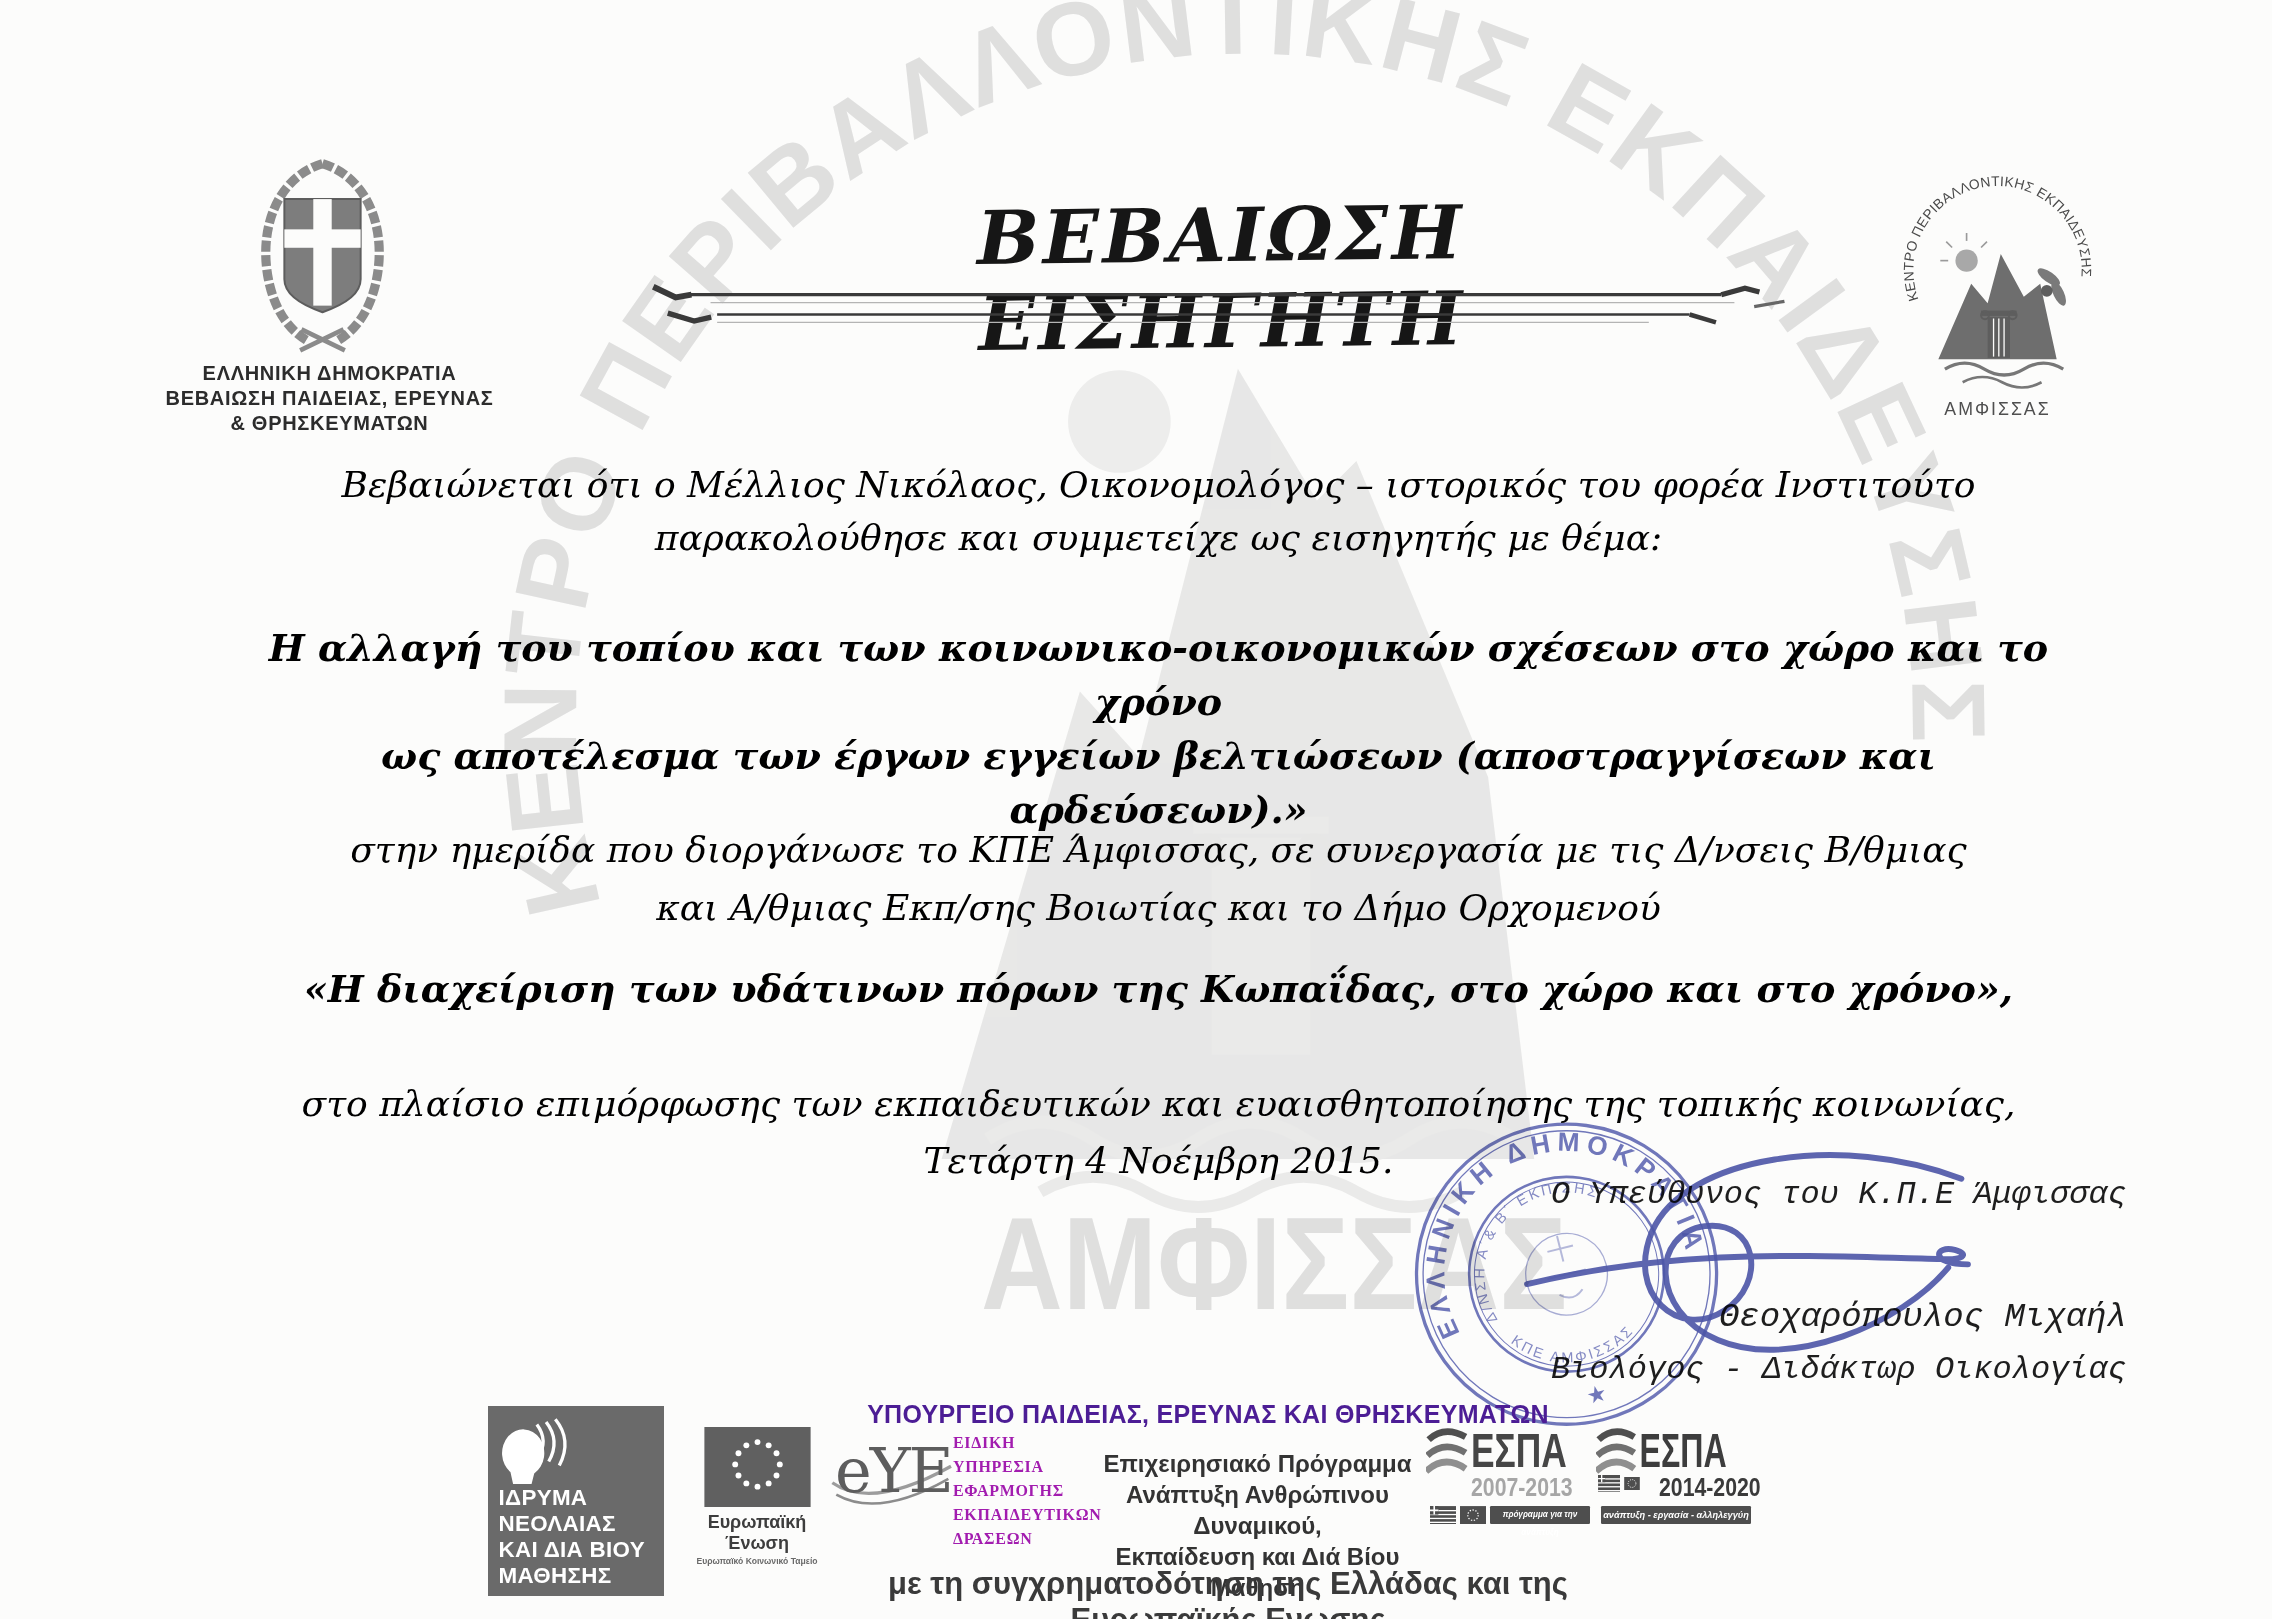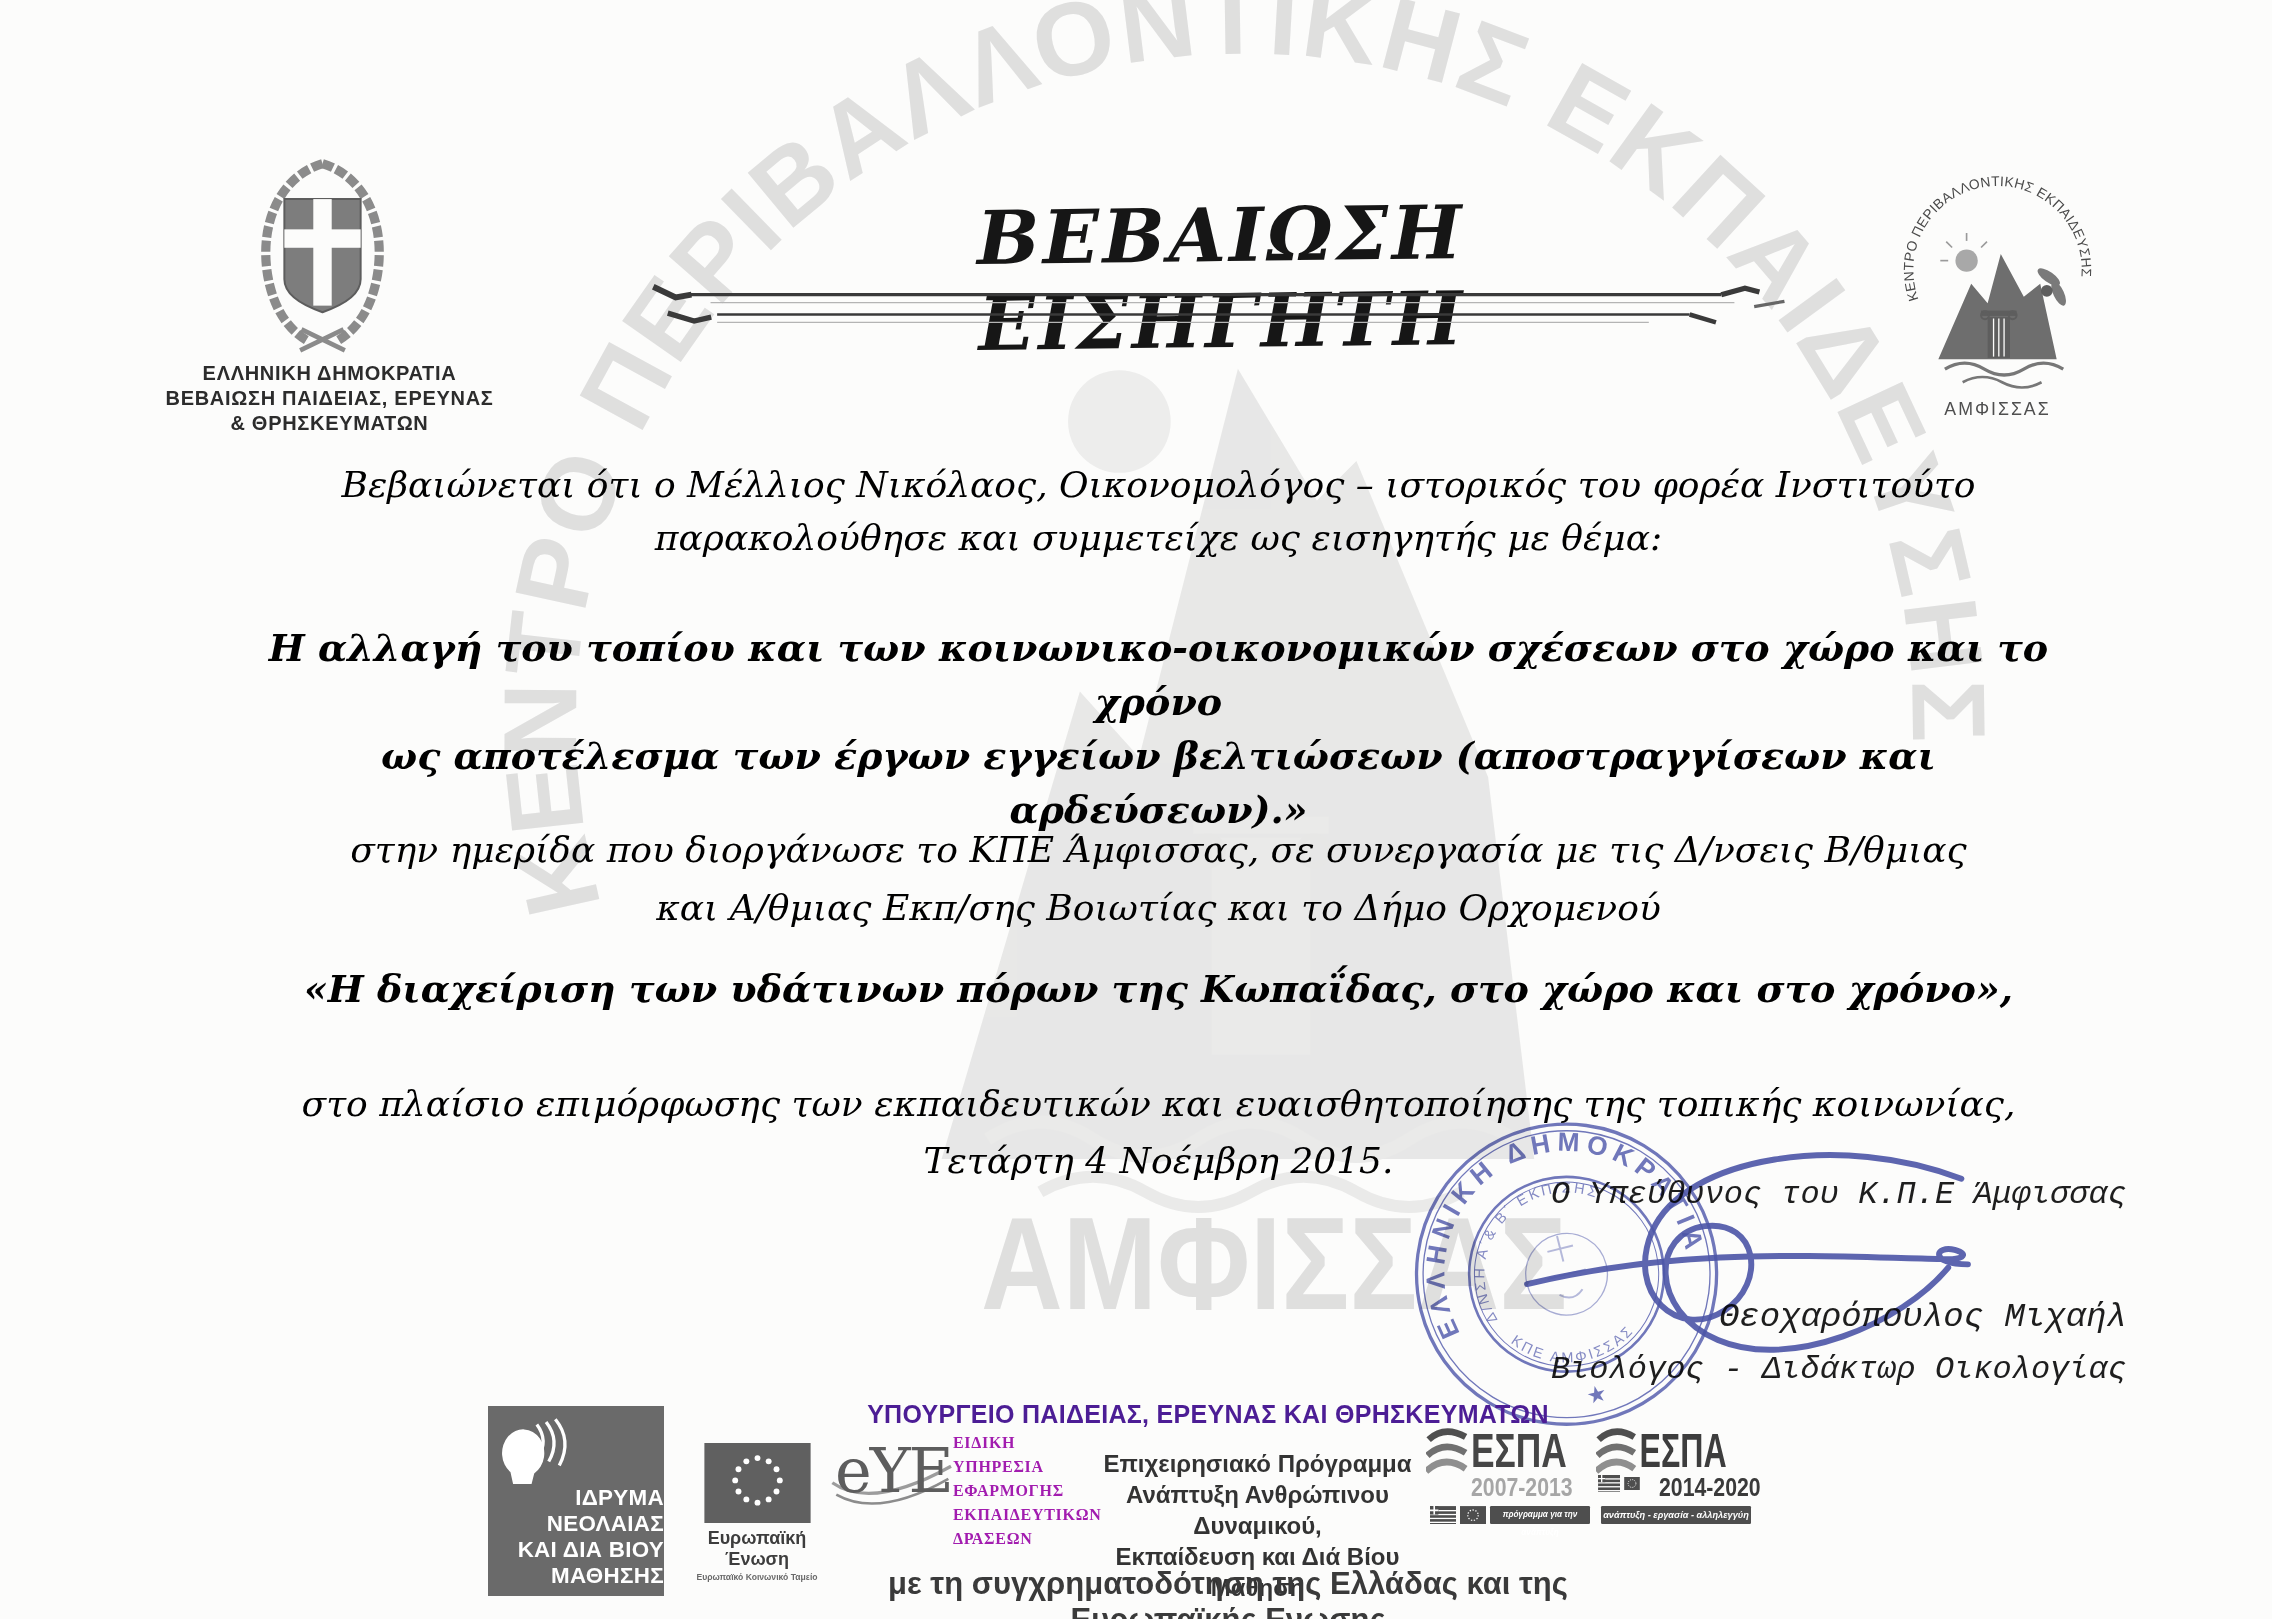--- a/index.html
+++ b/index.html
@@ -36,22 +36,22 @@
   #sig-role{top:1176px;font-size:32px;}
   #sig-name{top:1298px;font-size:34px;}
   #sig-title{top:1351px;font-size:32px;}
   #stamp{left:1356px;top:1047px;mix-blend-mode:multiply;opacity:.92;}
 
   
   #f-header{left:856px;top:1400px;width:704px;text-align:center;
     font-weight:bold;font-size:25px;letter-spacing:0.3px;color:#4c1d95;}
   #inedivim{left:488px;top:1406px;width:176px;height:190px;background:#6a6a6a;}
   #inedivim .txt{padding-left:10.5px;margin-top:1.3px;color:#fff;font-weight:bold;
-    font-size:22.4px;line-height:26px;letter-spacing:0.3px;text-align:right;}
-  #eu-block{left:678px;top:1427px;width:158px;text-align:center;margin-top:16px;}
+    font-size:22.4px;line-height:26px;letter-spacing:0.3px;}
+  #eu-block{left:678px;top:1427px;width:158px;text-align:center;}
   #eu-flag{margin:0 auto;}
   #eu-name{margin-top:5.3px;font-weight:bold;font-size:18px;color:#3d3d3d;}
   #eu-sub{margin-top:1.3px;font-size:8.6px;font-weight:bold;color:#6a6a6a;}
   #eye-glyphs{left:831px;top:1430px;}
   #eye-lines{left:953px;top:1431px;font-family:"Liberation Serif",serif;
     font-size:16px;line-height:24px;color:#a21caf;letter-spacing:0.7px;font-weight:bold;}
   #program{left:1073px;top:1448px;width:369px;text-align:center;
     font-weight:bold;font-size:24px;line-height:31px;color:#333;}
   .espa-swoosh-name{position:absolute;}
   #espa1-logo{left:1426px;top:1425px;}

